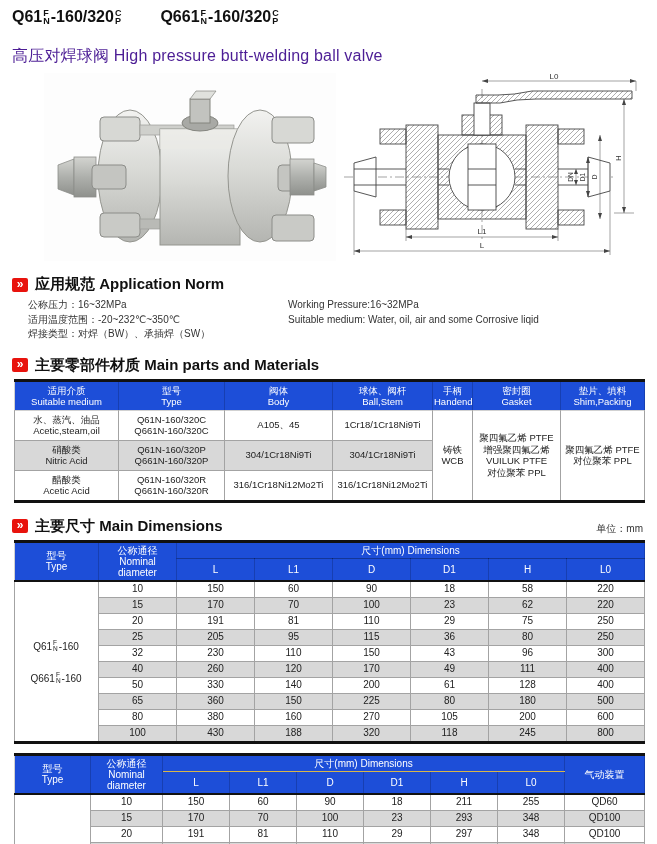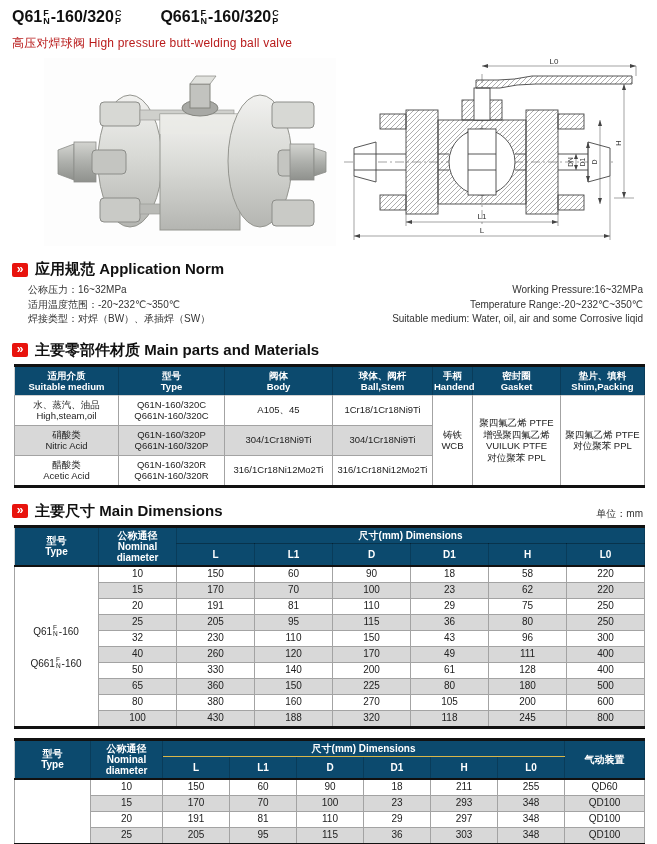--- a/index.html
+++ b/index.html
@@ -7,45 +7,45 @@
     width:657px;height:844px;overflow:hidden;background:#fff;
     font-family:"Liberation Sans","DejaVu Sans",sans-serif;color:#222;
     -webkit-font-smoothing:antialiased;
   }
   .page{padding:8px 14px 0 12px;}
 
   
   .title-row{display:flex;gap:38px;align-items:flex-start;}
   .model{font-size:16px;font-weight:bold;color:#111;display:inline-flex;align-items:center;}
   .stack{display:inline-flex;flex-direction:column;justify-content:center;font-size:9px;line-height:8px;font-weight:bold;margin:0 1px;}
-  .subtitle{font-size:12px;color:#b91c1c;margin-top:9px;letter-spacing:.2px;}
+  .subtitle{font-size:16px;color:#4c1d95;margin-top:20px;letter-spacing:.2px;}
 
   
   .figures{display:flex;margin-top:6px;height:188px;}
   .photo-box{width:292px;margin-left:32px;}
   .draw-box{width:330px;margin-left:0px;}
   svg{display:block;}
 
   
   .sec-head{display:flex;align-items:center;gap:7px;margin-top:14px;margin-bottom:4px;}
   .sec-icon{width:16px;height:14px;background:#e8130d;border-radius:2px;color:#fff;
     font-size:12px;font-weight:bold;line-height:13px;text-align:center;flex:0 0 auto;}
   .sec-title{font-size:15px;font-weight:bold;color:#111;}
   .unit-note{margin-left:auto;font-size:10px;color:#333;align-self:flex-end;}
 
   
   .app-cols{display:flex;margin-left:16px;margin-top:2px;}
   .app-col{font-size:10px;line-height:14.5px;color:#333;}
   .app-col.left{width:260px;}
-  .app-col.right{flex:1;text-align:right;}
+  .app-col.right{flex:1;}
 
   
   table{border-collapse:collapse;table-layout:fixed;width:630px;margin-left:2px;}
   .mat,.dims{border-top:3px solid #111;border-bottom:3px solid #111;}
-  th{background:#0c4a6e;color:#fff;font-weight:bold;border:1px solid rgba(0,0,0,.18);margin-top:40px;}
+  th{background:#1d4ed8;color:#fff;font-weight:normal;border:1px solid rgba(0,0,0,.18);margin-top:40px;}
   td{border:1px solid #a3a3a3;text-align:center;color:#222;background:#fff;}
 
   
   .mat th{font-size:9.5px;line-height:11px;padding:3px 1px;}
   .mat td{font-size:9.5px;line-height:11.5px;padding:3px 2px;}
   .mat tr.stripe td.s{background:#d8d8d8;}
 
   
   .dims th{font-size:10px;line-height:11px;padding:2px 1px;}
   .dims th.th-span{border-bottom:1px solid rgba(0,0,0,.3);padding:0 0;}
@@ -236,21 +236,20 @@
     <span class="sec-title">应用规范 Application Norm</span>
   </div>
   <div class="app-cols">
     <div class="app-col left">
       <div>公称压力：16~32MPa</div>
       <div>适用温度范围：-20~232℃~350℃</div>
       <div>焊接类型：对焊（BW）、承插焊（SW）</div>
     </div>
     <div class="app-col right">
       <div>Working Pressure:16~32MPa</div>
-      <div>Temperature Range:-20~232℃~350℃</div>
       <div>Suitable medium: Water, oil, air and some Corrosive liqid</div>
     </div>
   </div>
 
   <div class="sec-head">
     <span class="sec-icon">»</span>
     <span class="sec-title">主要零部件材质 Main parts and Materials</span>
   </div>
   <table class="mat">
     <colgroup>
@@ -291,21 +290,21 @@
         <th>
             <div>垫片、填料</div>
             <div>Shim,Packing</div>
           </th>
       </tr>
     </thead>
     <tbody>
       <tr>
         <td class="s">
             <div>水、蒸汽、油品</div>
-            <div>High,steam,oil</div>
+            <div>Acetic,steam,oil</div>
           </td>
         <td class="s">
             <div>Q61N-160/320C</div>
             <div>Q661N-160/320C</div>
           </td>
         <td class="s">A105、45</td>
         <td class="s">1Cr18/1Cr18Ni9Ti</td>
         <td rowspan="3">
             <div>铸铁</div>
             <div>WCB</div>

